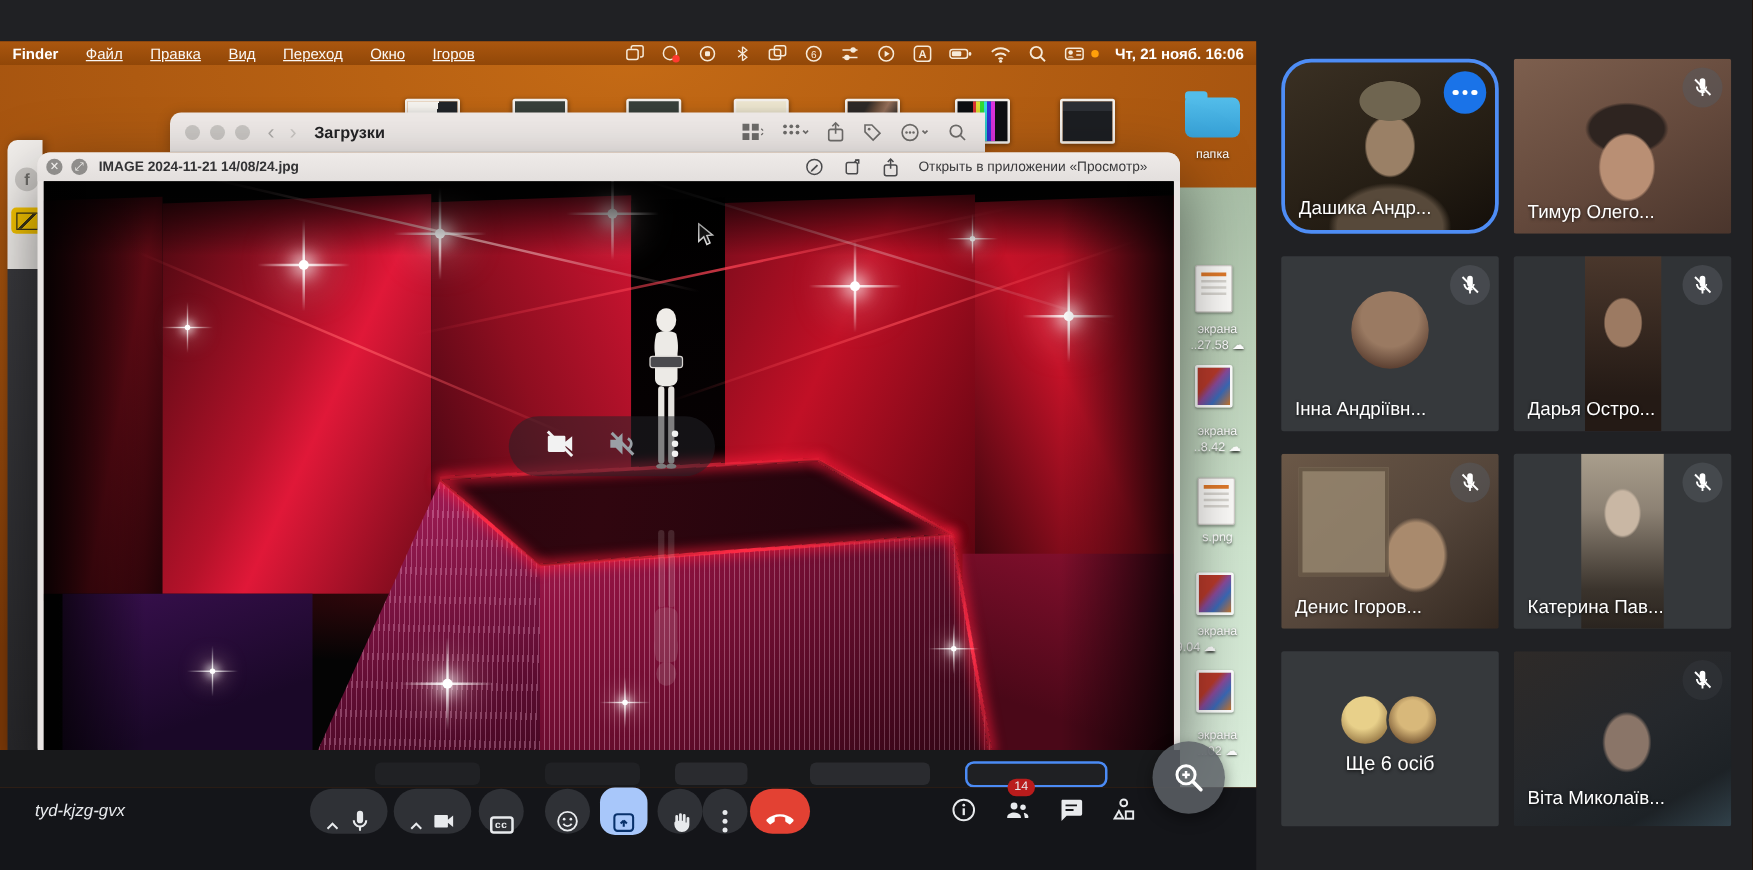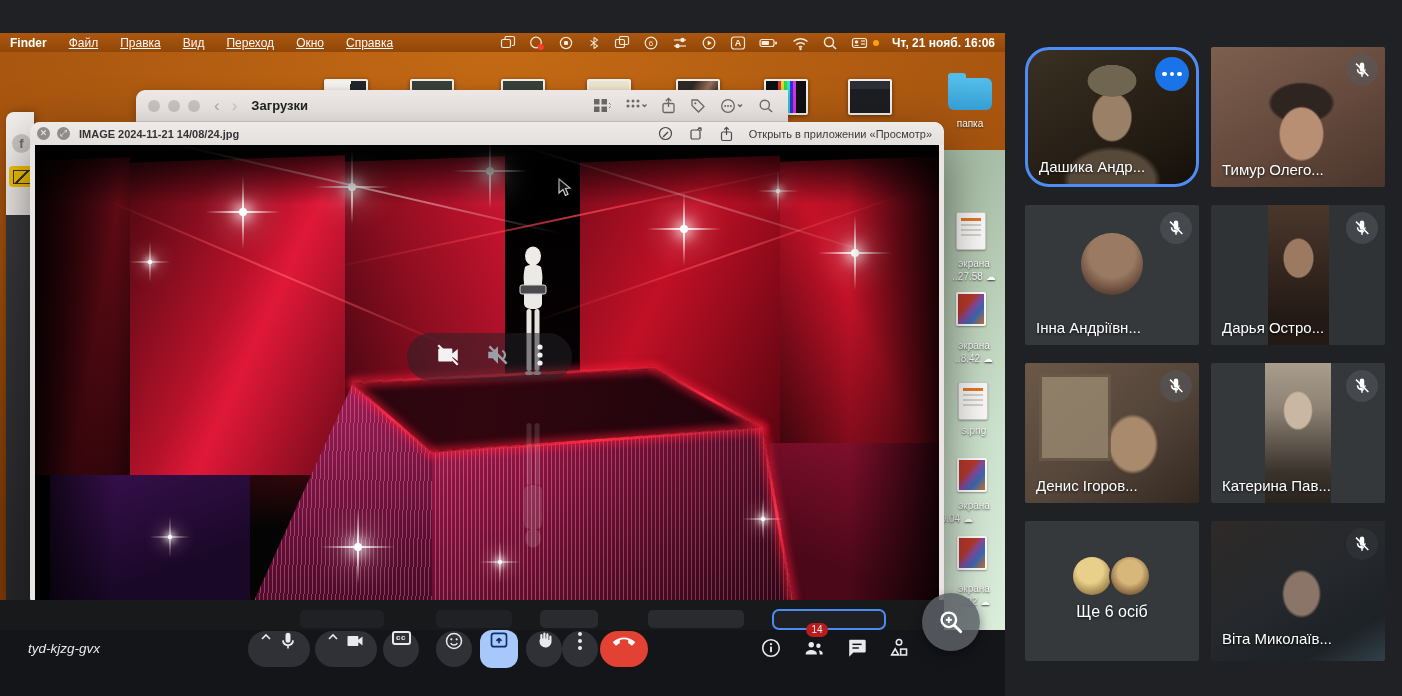--- a/index.html
+++ b/index.html
@@ -76,21 +76,21 @@
     border-radius:0 9px 0 0; font-size:11px; color:#8a8886; display:flex; align-items:center; padding-left:12px; }
 
   
   .preview { position:absolute; left:30px; top:89px; width:914px; height:486px; border-radius:10px;
     background:#e9e5e3; box-shadow:0 22px 55px rgba(0,0,0,.55); }
   .pv-bar { position:absolute; left:0; top:0; width:100%; height:23px; border-radius:10px 10px 0 0;
     background:linear-gradient(#efebe9,#e3dfdd); display:flex; align-items:center; font-size:11px; color:#3a3a3c; }
   .pv-btn { width:13px; height:13px; border-radius:50%; background:#8f8d8b; color:#f2f0ee; font-size:9px;
     line-height:13px; text-align:center; margin-left:7px; }
   .pv-name { margin-left:9px; font-weight:700; font-size:11px; color:#333335; }
-  .pv-right { margin-left:auto; display:flex; align-items:center; gap:16px; margin-right:12px; }
+  .pv-right { margin-left:auto; display:flex; align-items:center; gap:16px; margin-right:26px; }
   .pv-open { font-size:11px; color:#3a3a3c; }
   .pv-right svg { display:block; }
 
   
   .scene { position:absolute; left:5px; top:23px; width:904px; height:458px; background:#050404; overflow:hidden; }
   .scene::after { content:""; position:absolute; inset:0; pointer-events:none;
     background:linear-gradient(90deg, rgba(0,0,0,.85), rgba(0,0,0,0) 9%, rgba(0,0,0,0) 90%, rgba(0,0,0,.85)),
                linear-gradient(180deg, rgba(0,0,0,.9), rgba(0,0,0,0) 13%); }
   .panel { position:absolute; top:14px; height:320px; transform:skewY(-2deg); }
   .floor { position:absolute; left:0; top:330px; width:100%; height:128px;
@@ -116,21 +116,21 @@
   
   .dlg-strip { position:absolute; left:0; top:567px; width:944px; height:30px; background:#18191b; }
   .dlg-btn { position:absolute; top:10px; height:18px; border-radius:5px; background:#2a2b2f; }
   .dlg-btn.faint { background:#202124; }
   .dlg-btn.primary { top:9px; height:21px; background:#1f2023; border:2px solid #4b8bf5; border-radius:7px; }
 
   
   .bottombar { position:absolute; left:0; top:630px; width:1005px; height:66px; background:#141519; }
   .meet-code { position:absolute; left:28px; top:11px; color:#e8eaed; font-size:13.5px;font-style:italic; }
   .ctl { position:absolute; top:1px; height:36px; border-radius:18px; background:#2f3136;
-    display:flex; align-items:flex-start; justify-content:center; }
+    display:flex; align-items:flex-end; justify-content:center; }
   .ctl.circle { width:36px; }
   .ctl.pill { width:62px; gap:6px; }
   .present { background:#a8c7fa; border-radius:12px; width:38px; height:38px; top:0; }
   .endcall { background:#e34133; width:48px; border-radius:18px; }
   .cc-box { width:19px; height:14px; border:2px solid #e8eaed; border-radius:3px; color:#e8eaed;
     font-size:8px; font-weight:700; line-height:10px; text-align:center; letter-spacing:.5px; }
   .rt-icons { position:absolute; top:7px; display:flex; gap:20px; align-items:center; }
   .badge14 { position:absolute; left:806px; top:-7px; width:22px; height:14px; border-radius:7px; background:#b91c1c;
     color:#e8eaed; font-size:10px; text-align:center; line-height:14px; }
 
@@ -184,21 +184,21 @@
 
   <div class="share">
 
     <div class="menubar">
       <span class="mb-app">Finder</span>
       <span class="mb-item">Файл</span>
       <span class="mb-item">Правка</span>
       <span class="mb-item">Вид</span>
       <span class="mb-item">Переход</span>
       <span class="mb-item">Окно</span>
-      <span class="mb-item">Справка</span>
+      <span class="mb-item">Ігоров</span>
       <div class="mb-right">
         <span>
             <svg width="16" height="16" viewBox="0 0 16 16">
               <rect x="1.5" y="4.5" width="9" height="8" rx="1.5" fill="none" stroke="#f6ead9" stroke-width="1.2"></rect>
               <path d="M5 4V3a1.5 1.5 0 0 1 1.5-1.5H13A1.5 1.5 0 0 1 14.5 3v6A1.5 1.5 0 0 1 13 10.5h-1" fill="none" stroke="#f6ead9" stroke-width="1.2"></path>
             </svg>
           </span>
         <span>
             <svg width="16" height="16" viewBox="0 0 16 16">
               <circle cx="7" cy="7.5" r="5.3" fill="none" stroke="#f6ead9" stroke-width="1.2"></circle>

